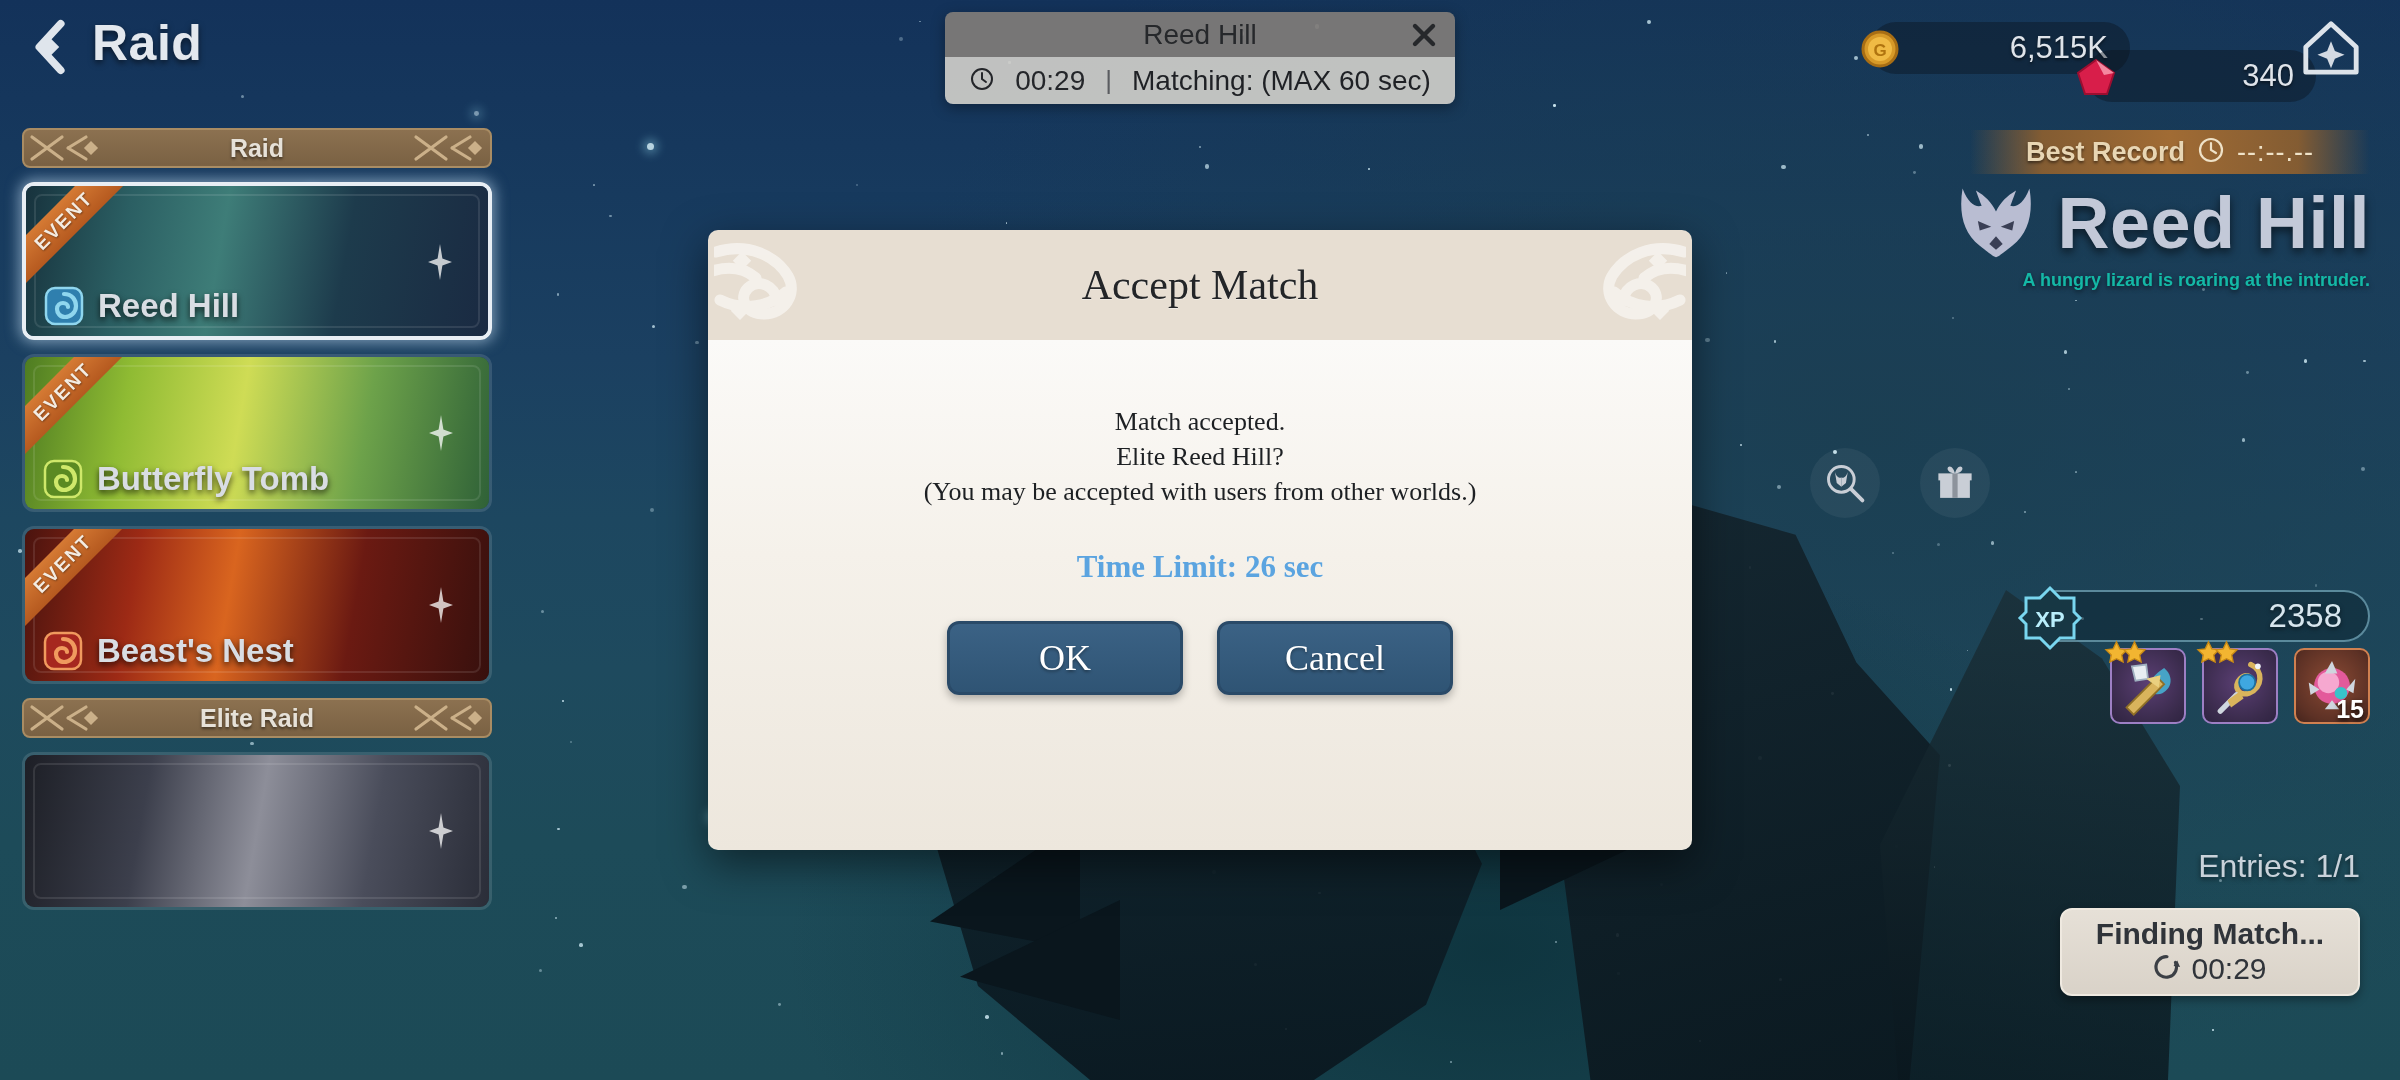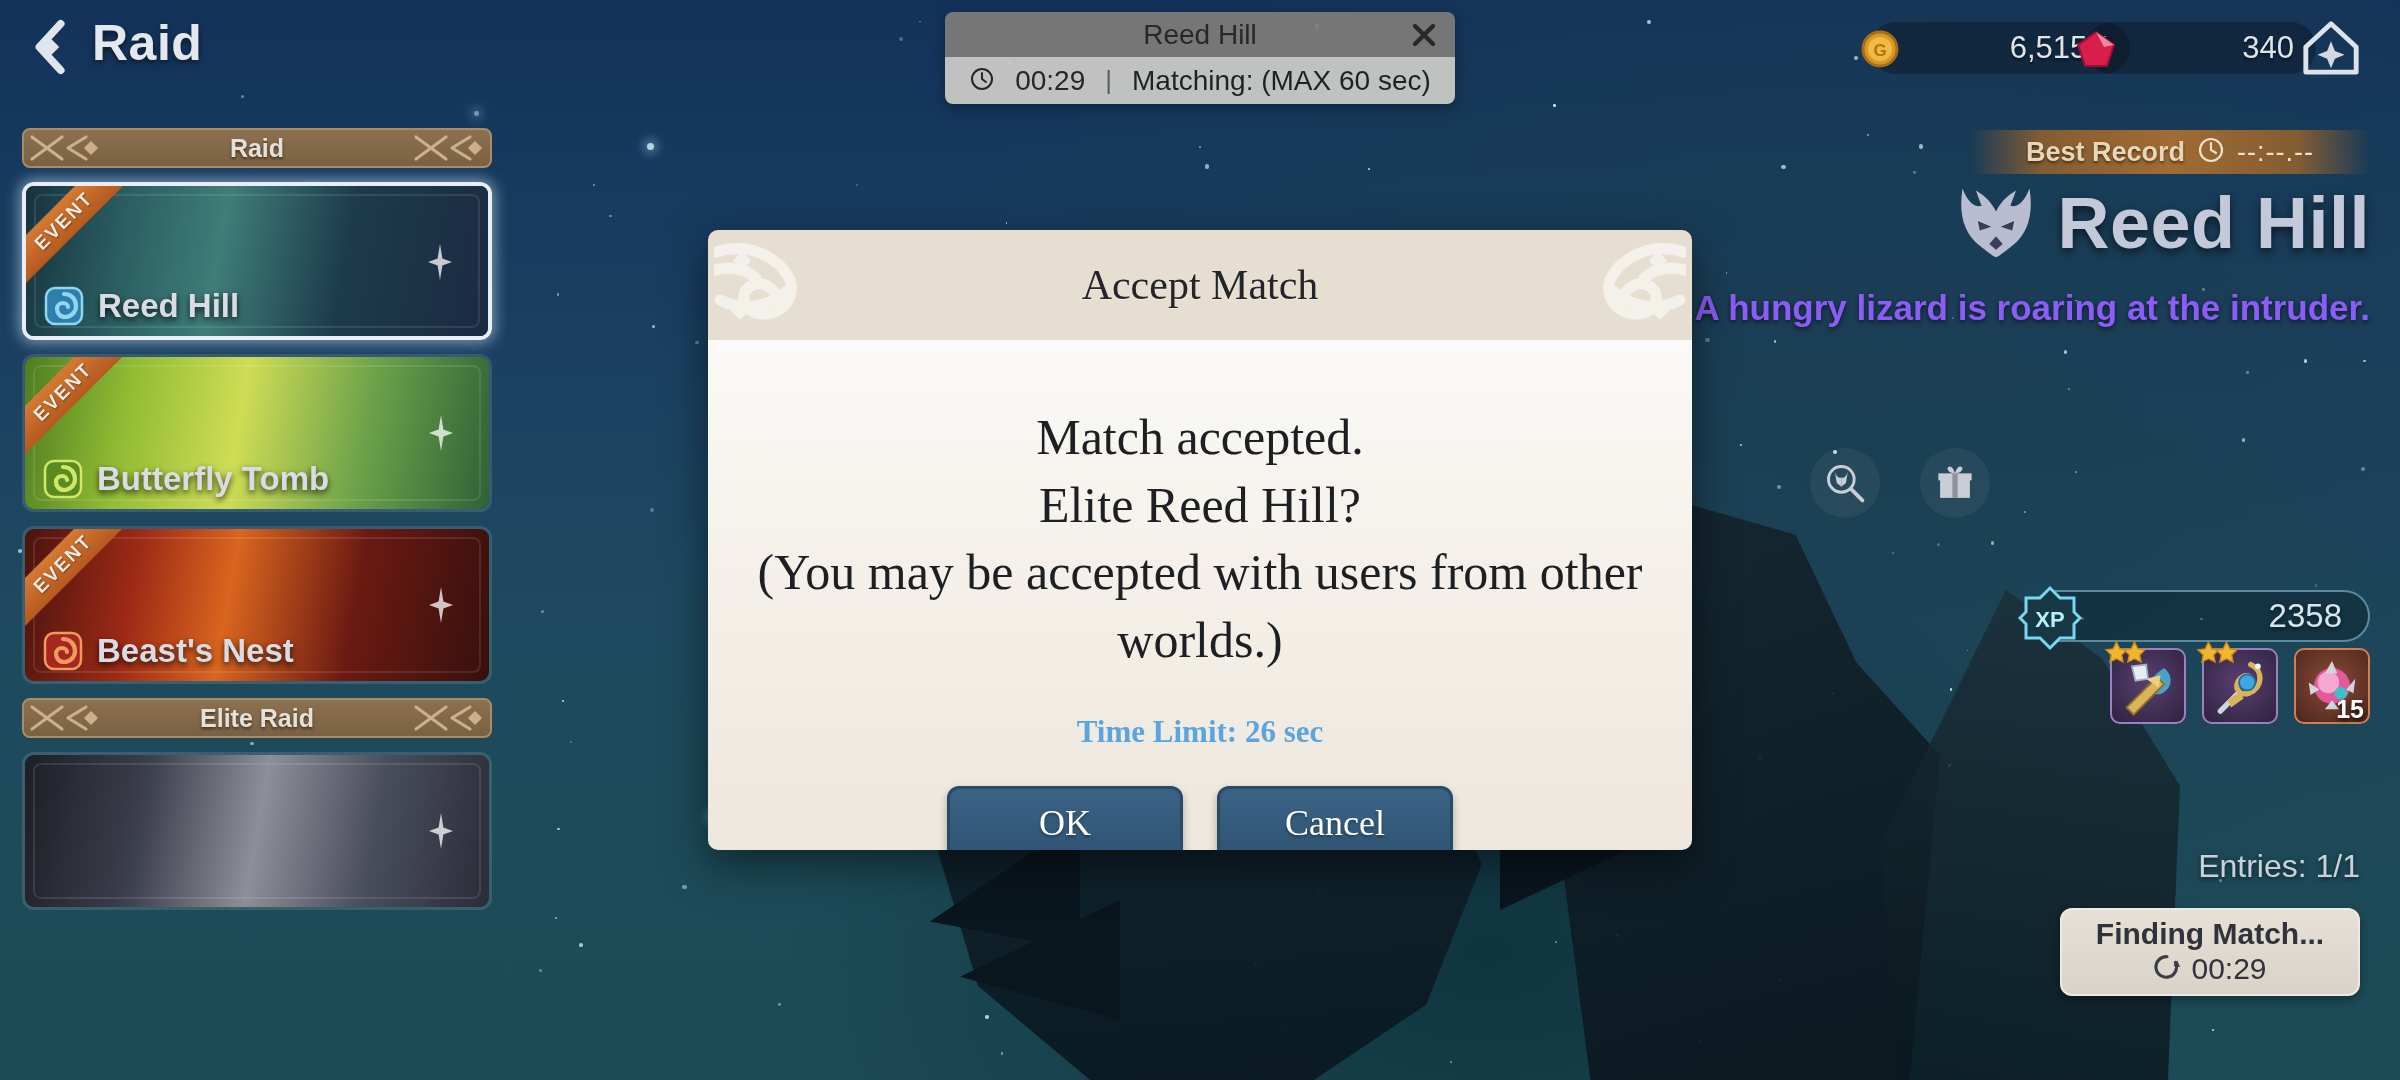--- a/index.html
+++ b/index.html
@@ -70,21 +70,21 @@
     letter-spacing: .5px;
   }
 
   
   .cur-pill {
     position: absolute; top: 22px; height: 52px;
     background: rgba(10,18,28,.40); border-radius: 26px;
     display: flex; align-items: center;
   }
   #gold-pill { left: 1870px; width: 260px; }
-  #gem-pill  { left: 2086px; width: 230px; }
+  #gem-pill  { left: 2086px; width: 230px; margin-top: 28px; }
   .cur-val {
     margin-left: auto; padding-right: 22px;
     font-size: 31px; color: #dfe4ea; font-weight: 500;
     text-shadow: 0 2px 3px rgba(0,0,0,.5);
   }
   .cur-icon { position: absolute; left: -14px; top: 3px; width: 48px; height: 48px; }
   #home-btn { position: absolute; left: 2300px; top: 16px; width: 62px; height: 62px; cursor: pointer; }
 
   
   #left-panel { position: absolute; left: 0; top: 128px; width: 510px; height: 952px; }
@@ -151,22 +151,22 @@
   #best-record .val { font-size: 27px; color: #efe2c8; letter-spacing: 1px; }
   #boss-title-row {
     position: absolute; right: 30px; top: 182px;
     display: flex; align-items: center; justify-content: flex-end; gap: 18px;
   }
   #boss-title {
     font-size: 72px; font-weight: 700; color: #c3c9d8;
     text-shadow: 0 4px 10px rgba(0,0,0,.6); letter-spacing: .5px;
   }
   #boss-desc {
-    position: absolute; right: 30px; top: 288px;
-    font-size: 35px; color: #8b5cf6; font-weight: 600;
+    position: absolute; right: 30px; top: 270px;
+    font-size: 18px; color: #14b8a6; font-weight: 600;
     text-shadow: 0 2px 5px rgba(0,0,0,.6);
   }
   .round-icon-btn {
     position: absolute; width: 70px; height: 70px; border-radius: 50%;
     background: rgba(255,255,255,.055);
     display: flex; align-items: center; justify-content: center; cursor: pointer;
   }
   #monster-info-btn { right: 520px; top: 448px; }
   #reward-btn       { right: 410px; top: 448px; }
 
@@ -257,21 +257,21 @@
   .knot-orn { position: absolute; top: 4px; width: 210px; height: 104px; opacity: .55; }
   .knot-orn.l { left: 6px; }
   .knot-orn.r { right: 6px; transform: scaleX(-1); }
   #modal-body {
     position: relative; height: 510px;
     background: linear-gradient(180deg, #fbfaf8 0%, #f5f1ea 42%, #ede7dd 100%);
     display: flex; flex-direction: column; align-items: center;
   }
   #modal-msg {
     margin-top: 64px; text-align: center;
-    font-size: 50px; color: #1d2023; line-height: 1.35; font-weight: 500;
+    font-size: 26px; color: #1d2023; line-height: 1.35; font-weight: 500;
   }
   #time-limit {
     margin-top: 40px; font-size: 31px; color: #5ba4e0; font-weight: 600;
   }
   #modal-actions { margin-top: 36px; display: flex; gap: 34px; }
   .dlg-btn {
     width: 236px; height: 74px; border-radius: 12px;
     background: linear-gradient(180deg, #3b6285 0%, #2f5474 100%);
     border: 3px solid #2a4a68;
     display: flex; align-items: center; justify-content: center;

